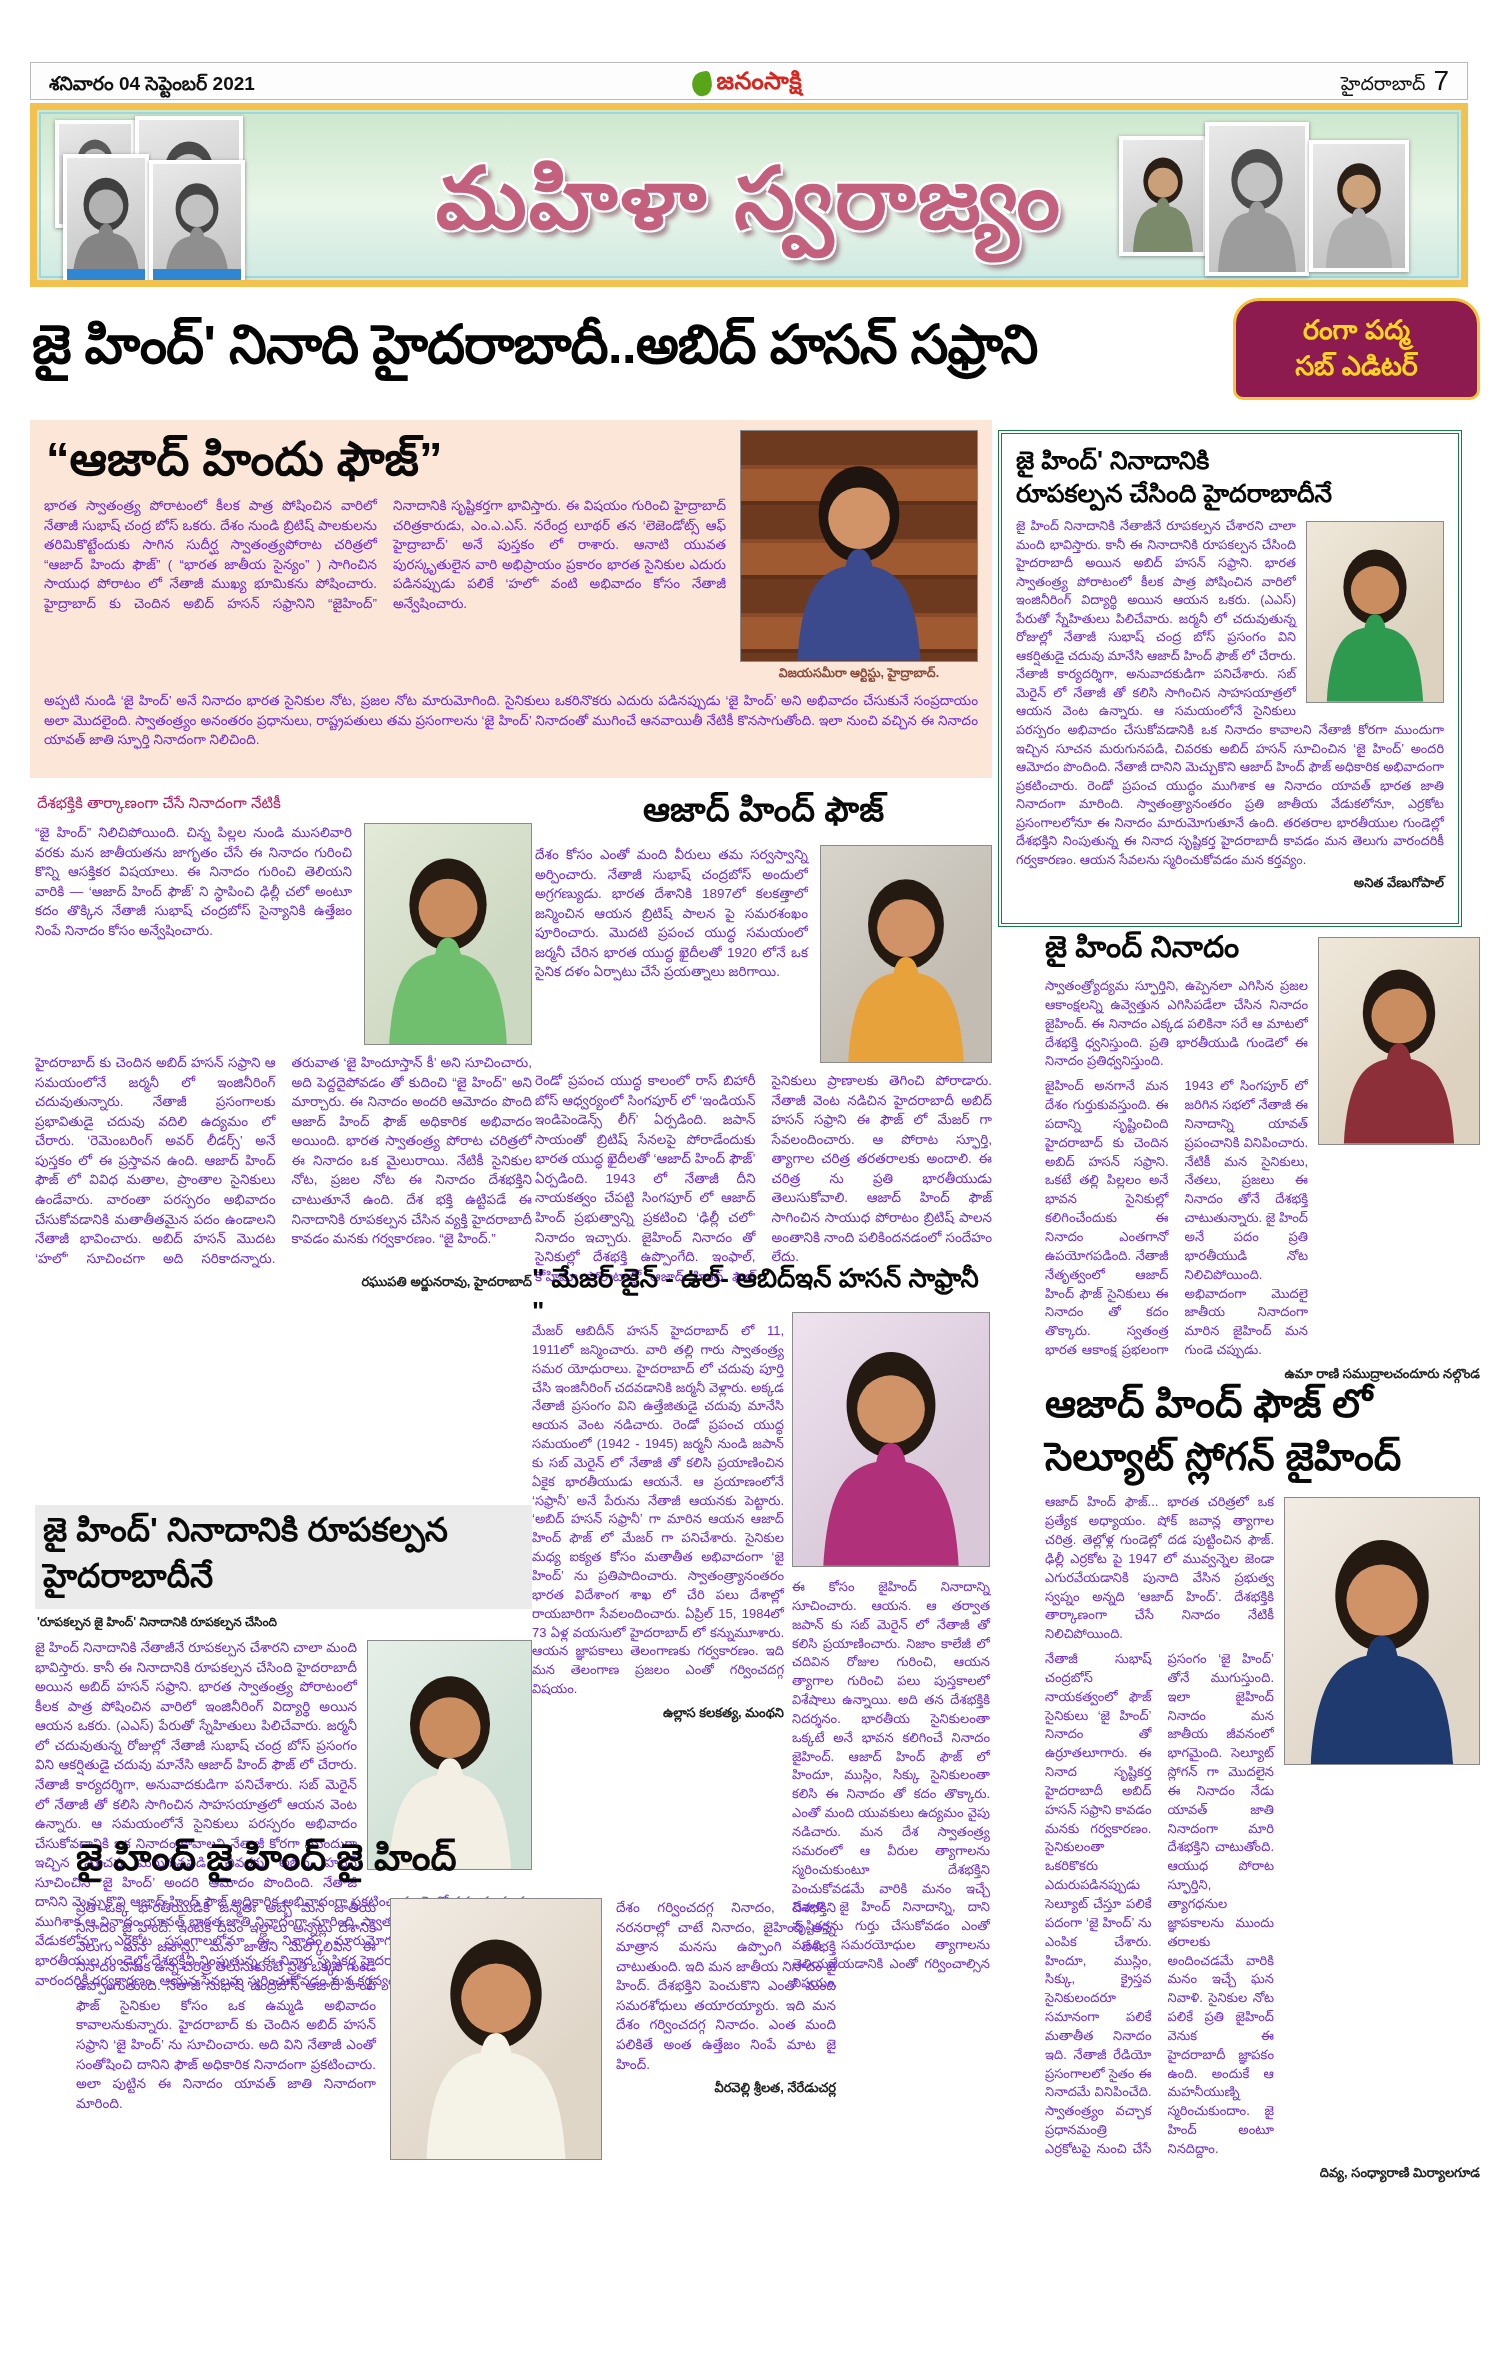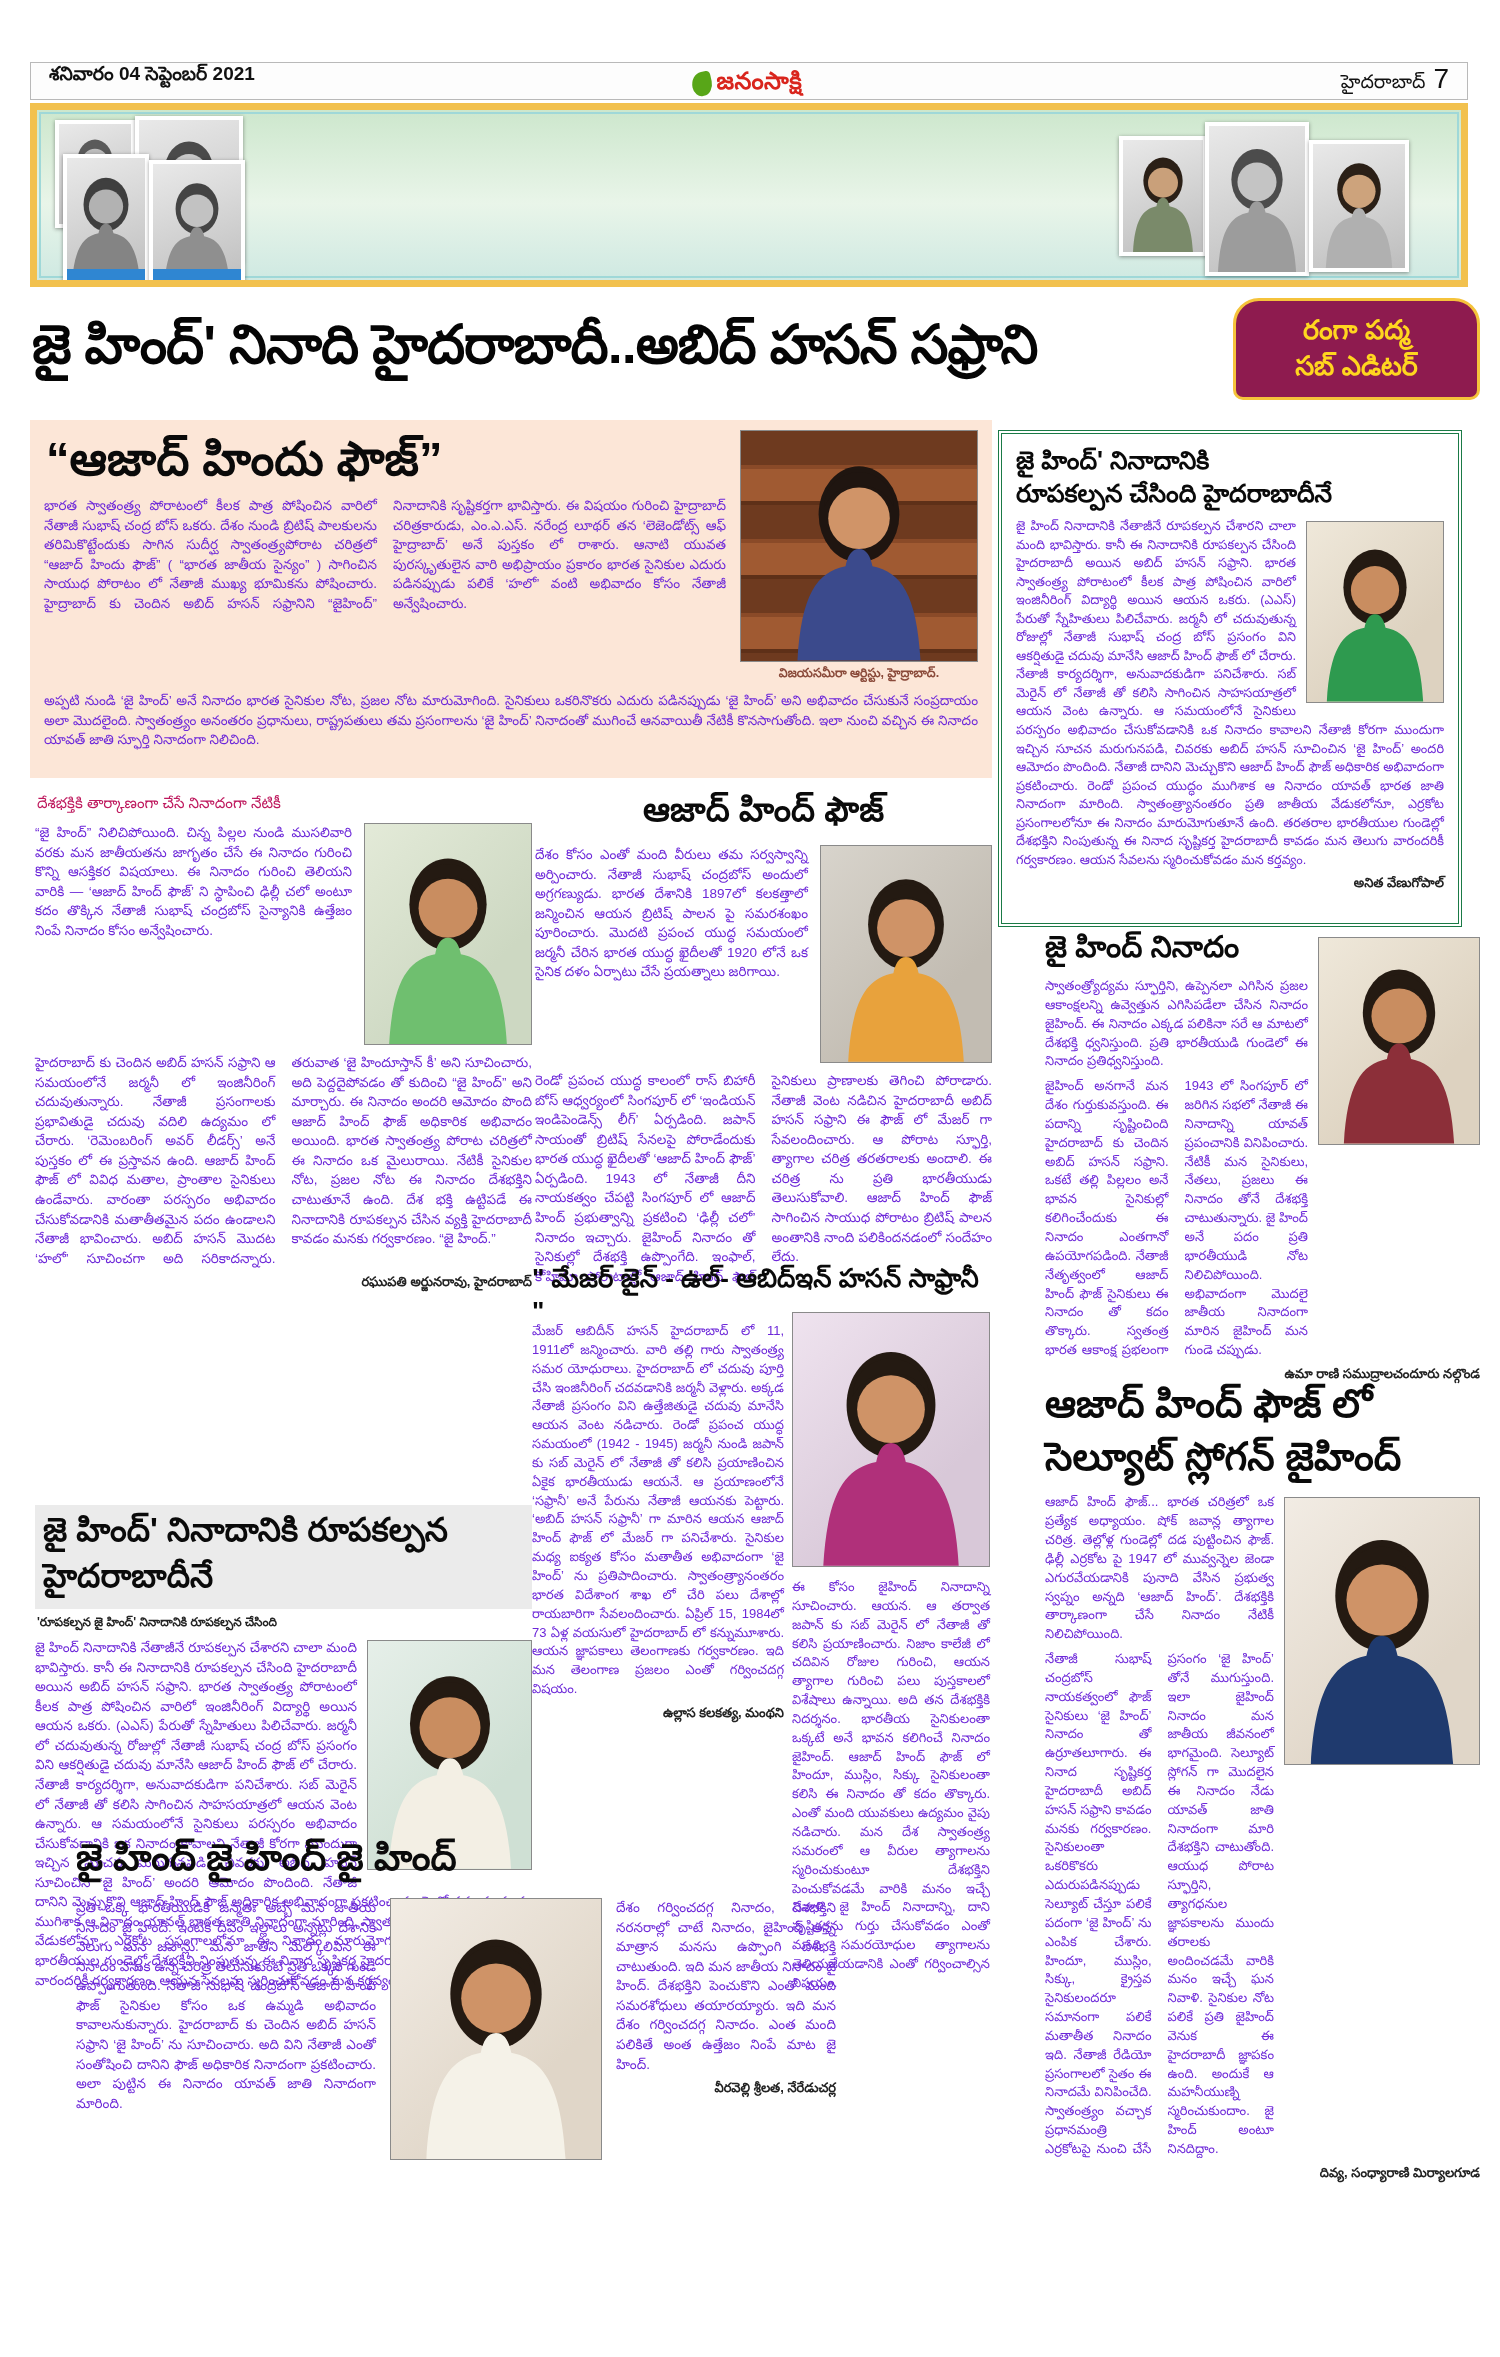--- a/index.html
+++ b/index.html
@@ -2,21 +2,21 @@
 <html><head>
 <meta charset="utf-8">
 <style>
   html,body{margin:0;padding:0;background:#ffffff;}
   body{font-family:"Liberation Sans","DejaVu Sans",sans-serif;color:#222;}
   .page{position:relative;width:1500px;height:2357px;background:#fff;overflow:hidden;margin:0 auto;}
   .abs{position:absolute;}
 
   
   .topbar{left:30px;top:62px;width:1438px;height:38px;border:1px solid #b9b9b9;background:#fdfdfd;
-          display:flex;align-items:flex-start;justify-content:space-between;padding:0 18px;box-sizing:border-box;}
+          display:flex;align-items:flex-end;justify-content:space-between;padding:0 18px;box-sizing:border-box;}
   .topbar .date{font-size:19px;font-weight:bold;color:#111;}
   .brand{display:flex;align-items:center;gap:5px;position:absolute;left:46%;top:4px;}
   .brand .leaf{width:20px;height:24px;background:#58a618;border-radius:60% 20% 55% 45%;transform:rotate(-12deg);display:inline-block;}
   .brand .bname{font-size:24px;font-weight:900;color:#d9251d;letter-spacing:.5px;}
   .cityblock{display:flex;align-items:baseline;gap:8px;}
   .cityblock .city{font-size:19px;color:#111;}
   .cityblock .pnum{font-size:28px;color:#111;font-weight:500;}
 
   
   .masthead{left:30px;top:103px;width:1438px;height:184px;box-sizing:border-box;border:7px solid #f2c14e;
@@ -188,20 +188,21 @@
         </svg>
       </div>
     <div class="mast-photo" style="left:1272px;top:30px;width:92px;height:124px;">
         <svg viewBox="0 0 100 110" preserveAspectRatio="xMidYMax meet">
           <ellipse cx="50" cy="34" rx="21" ry="25" fill="#2b2017"></ellipse>
           <circle cx="50" cy="36" r="16" fill="#cda37c"></circle>
           <path d="M32 30 C32 18 42 12 50 12 C58 12 68 18 68 30 C64 22 58 19 50 19 C42 19 36 22 32 30 Z" fill="#2b2017"></path>
           <path d="M50 52 C46 52 44 56 43 61 C28 64 20 76 18 110 L82 110 C80 76 72 64 57 61 C56 56 54 52 50 52 Z" fill="#b0b0b0"></path>
         </svg>
       </div>
+    <div class="mast-title">మహిళా స్వరాజ్యం</div>
   </div>
 
   <div class="abs main-headline">జై హింద్' నినాది హైదరాబాదీ..అబిద్ హసన్ సఫ్రాని</div>
 
   <div class="abs editor-box">
     <div>రంగా పద్మ</div>
     <div>సబ్ ఎడిటర్</div>
   </div>
 
   <div class="abs a1">

